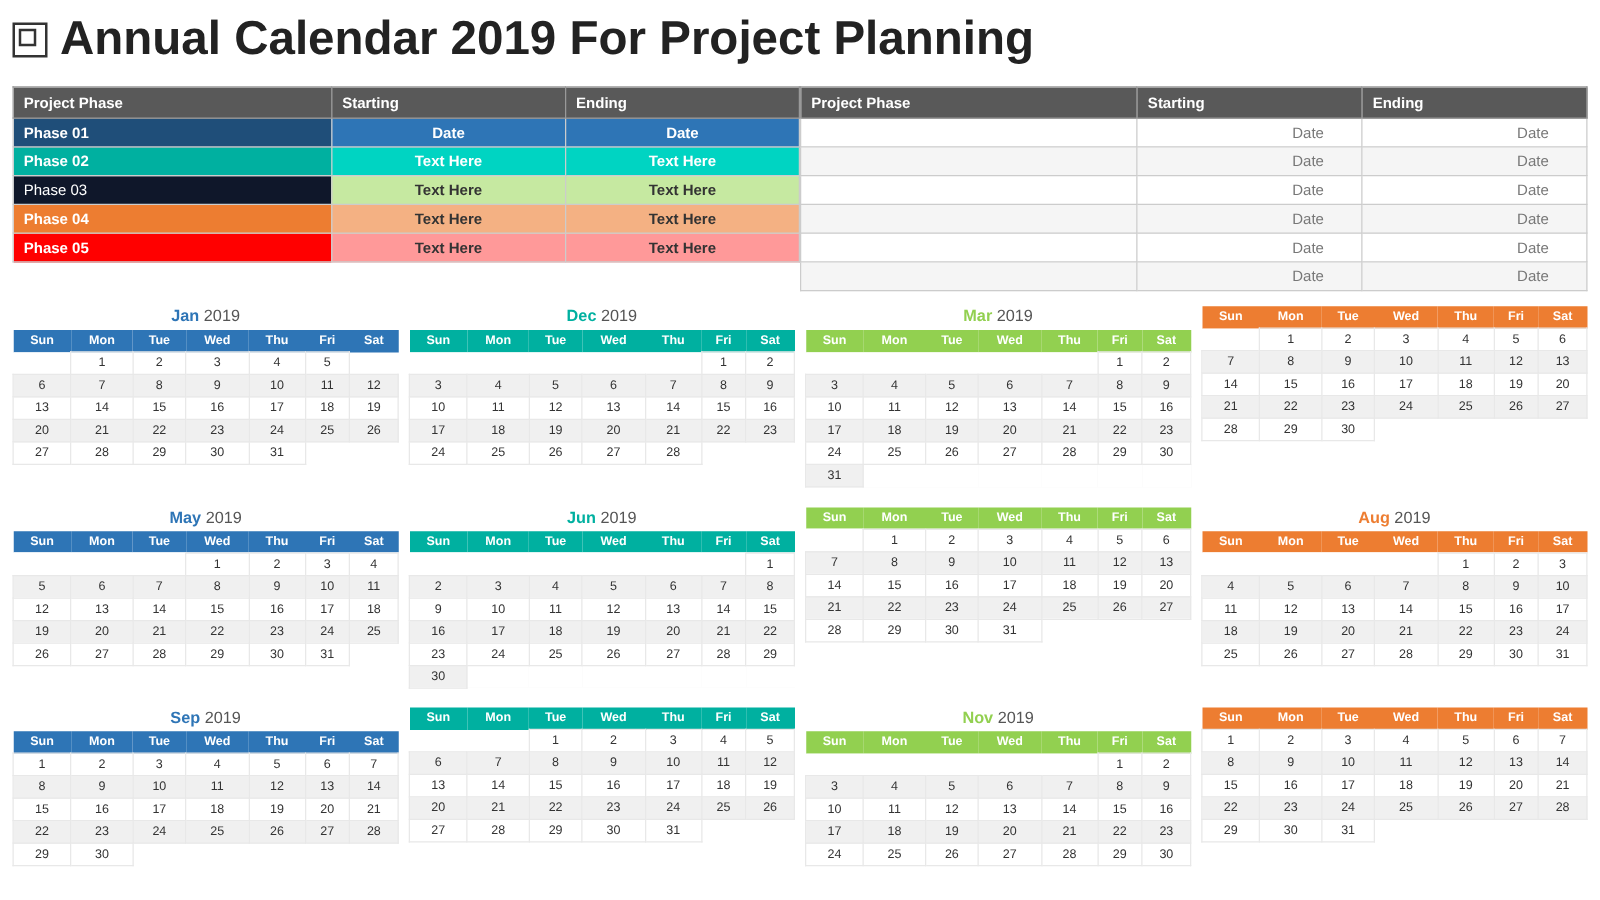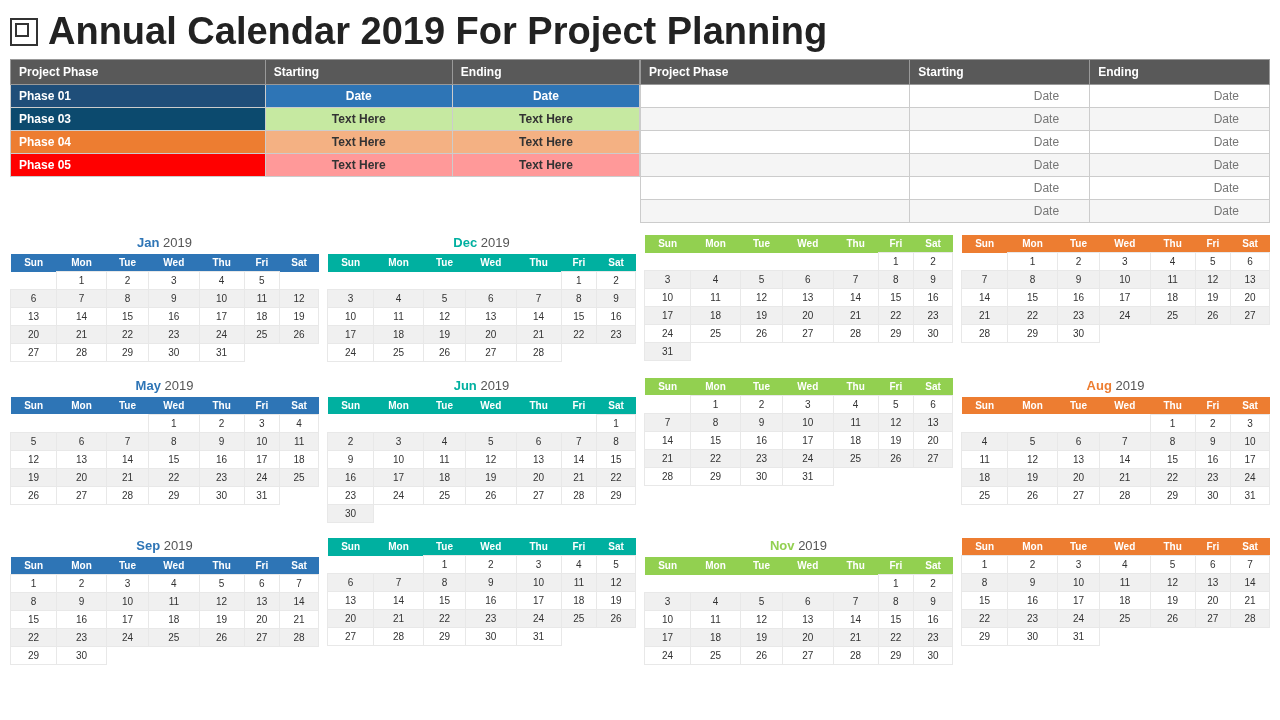--- a/index.html
+++ b/index.html
@@ -1,34 +1,34 @@
 <!DOCTYPE html>
 <html><head>
   <meta charset="utf-8">
   <style>
     * { box-sizing: border-box; margin: 0; padding: 0; }
     body { font-family: Arial, sans-serif; background: #fff; padding: 10px; font-size: 12px; width: 1280px; }
     
-    .title-row { display: flex; align-items: center; gap: 10px; margin-bottom: 6px; }
+    .title-row { display: flex; align-items: center; gap: 10px; margin-bottom: 16px; }
     .title-icon { width: 28px; height: 28px; border: 2px solid #333; position: relative; }
     .title-icon::before { content: ''; position: absolute; top: 3px; left: 3px; width: 10px; height: 10px; border: 2px solid #333; }
     h1 { font-size: 38px; font-weight: bold; color: #222; }
 
     
     .phase-table-container { display: flex; margin-bottom: 12px; }
     .phase-table { border-collapse: collapse; width: 100%; }
     .phase-table th { background: #595959; color: #fff; padding: 5px 8px; text-align: left; font-size: 12px; border: 1px solid #999; }
     .phase-table td { padding: 4px 8px; border: 1px solid #ccc; font-size: 12px; }
     
     
     .phase-01-label { background: #1f4e79; color: #fff; font-weight: bold; }
     .phase-01-val { background: #2e75b6; color: #fff; text-align: center; font-weight: bold; }
     .phase-02-label { background: #00b0a0; color: #fff; font-weight: bold; }
     .phase-02-val { background: #00d4c2; color: #fff; text-align: center; font-weight: bold; }
-    .phase-03-label { background: #0c4a6e; color: #fff; font-weight: bold; }
+    .phase-03-label { background: #0f172a; color: #fff; font-weight: normal; }
     .phase-03-val { background: #c6e9a1; color: #333; text-align: center; font-weight: bold; }
     .phase-04-label { background: #ed7d31; color: #fff; font-weight: bold; }
     .phase-04-val { background: #f4b183; color: #333; text-align: center; font-weight: bold; }
     .phase-05-label { background: #ff0000; color: #fff; font-weight: bold; }
     .phase-05-val { background: #ff9999; color: #333; text-align: center; font-weight: bold; }
     .phase-06-label { background: #d9d9d9; color: #333; }
     .phase-06-val { background: #f2f2f2; color: #999; text-align: center; }
     
     .right-phase td { color: #777; text-align: right; padding-right: 30px; }
     .right-phase th { text-align: left; }
@@ -62,20 +62,25 @@
             <th>Ending</th>
           </tr>
         </thead>
         <tbody>
           <tr>
     <td class="phase-01-label">Phase 01</td>
     <td class="phase-01-val">Date</td>
     <td class="phase-01-val">Date</td>
   </tr>
           <tr>
+    <td class="phase-02-label">Phase 02</td>
+    <td class="phase-02-val">Text Here</td>
+    <td class="phase-02-val">Text Here</td>
+  </tr>
+          <tr>
     <td class="phase-03-label">Phase 03</td>
     <td class="phase-03-val">Text Here</td>
     <td class="phase-03-val">Text Here</td>
   </tr>
           <tr>
     <td class="phase-04-label">Phase 04</td>
     <td class="phase-04-val">Text Here</td>
     <td class="phase-04-val">Text Here</td>
   </tr>
           <tr>
@@ -263,20 +268,24 @@
             <td style="background:#fff;border:none"></td>
             <td style="background:#fff;border:none"></td>
           </tr>
           <tr>
             <td colspan="7" style="height:8px;border:none"></td>
           </tr>
         </tbody>
       </table>
     </div>
     <div class="cal-month">
+      <div class="cal-title">
+    <span class="month-name" style="color:#92d050;font-weight:bold">Mar</span>
+    <span class="year"> 2019</span>
+  </div>
       <table class="cal-table">
         <thead>
           <tr>
             <th style="background:#92d050;color:#fff;font-size:10px;padding:3px 1px">Sun</th>
             <th style="background:#92d050;color:#fff;font-size:10px;padding:3px 1px">Mon</th>
             <th style="background:#92d050;color:#fff;font-size:10px;padding:3px 1px">Tue</th>
             <th style="background:#92d050;color:#fff;font-size:10px;padding:3px 1px">Wed</th>
             <th style="background:#92d050;color:#fff;font-size:10px;padding:3px 1px">Thu</th>
             <th style="background:#92d050;color:#fff;font-size:10px;padding:3px 1px">Fri</th>
             <th style="background:#92d050;color:#fff;font-size:10px;padding:3px 1px">Sat</th>

